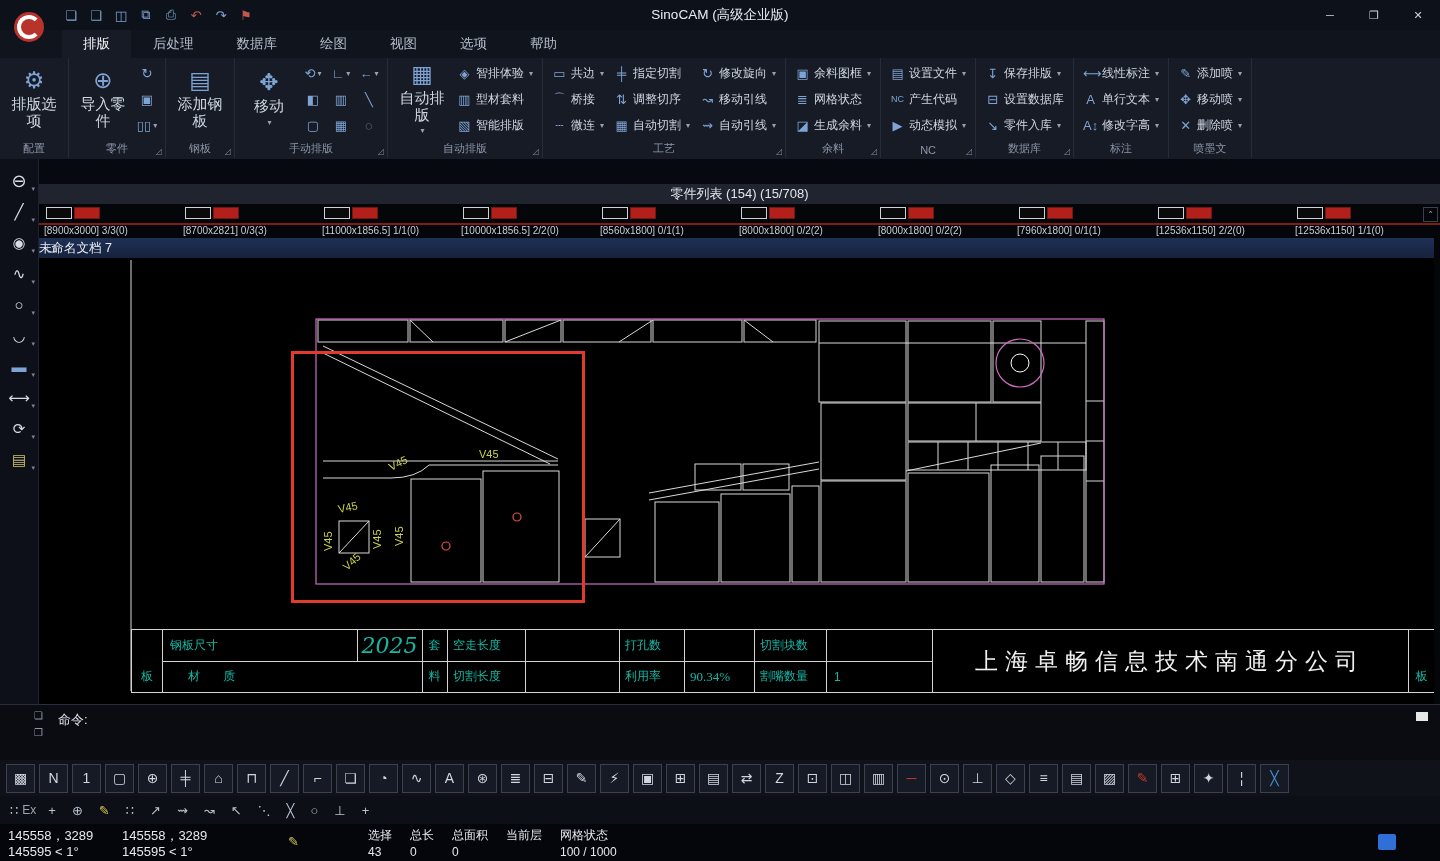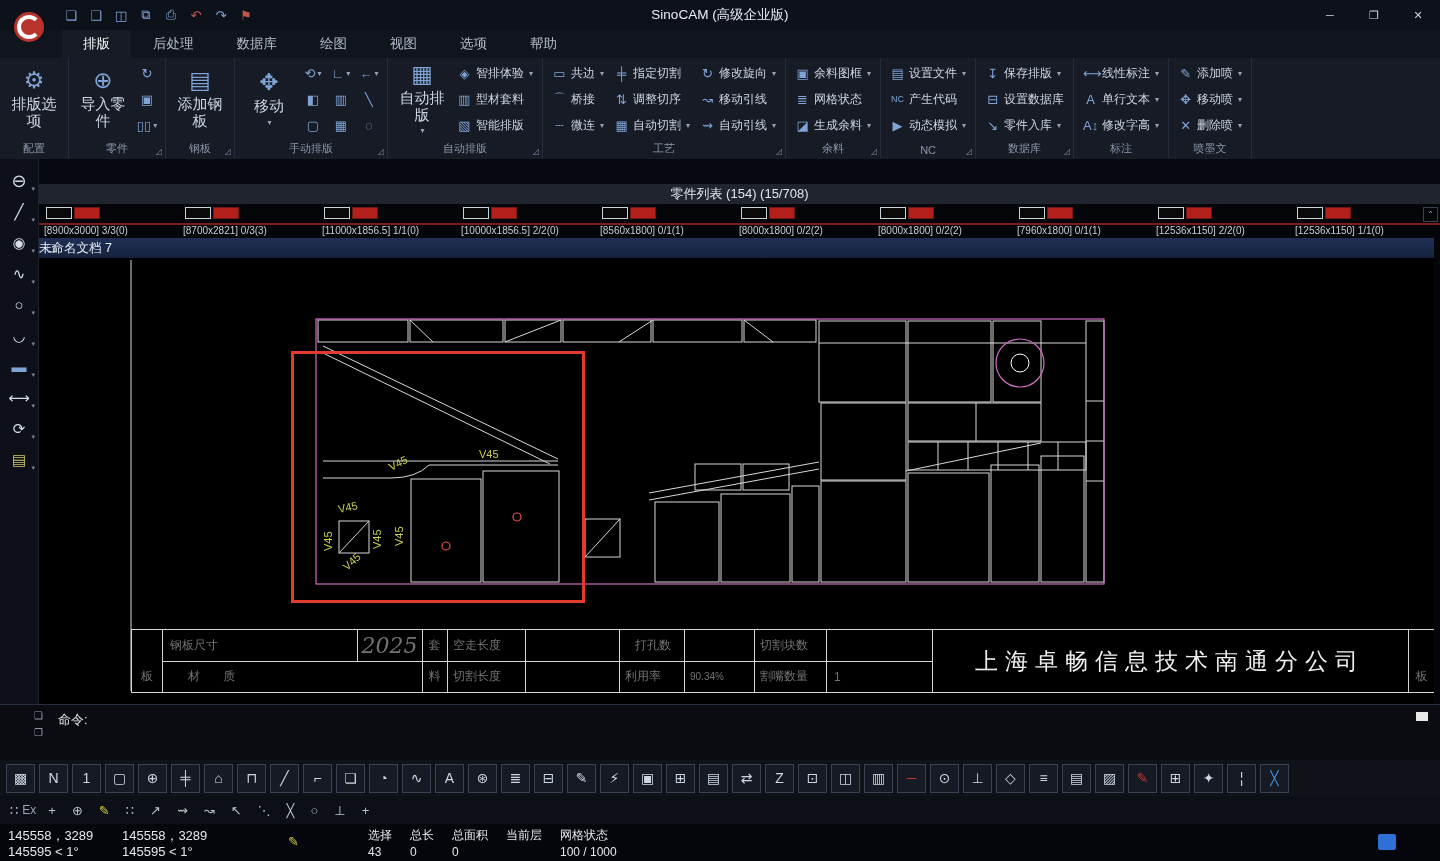--- a/index.html
+++ b/index.html
@@ -58,21 +58,21 @@
            color:#9aa3b5;font-size:8px;display:flex;align-items:center;justify-content:center;}
   .dtitle{height:20px;margin-right:6px;background:linear-gradient(#203055,#16223d);display:flex;
           align-items:center;position:relative;}
   .dicon{position:absolute;left:8px;font-size:10px;color:#cfd6e2;}
   .dname{flex:1;text-align:left;font-size:12.5px;color:#e9edf4;}
   .canvas{height:446px;margin-right:6px;position:relative;background:#000;overflow:hidden;}
   .selbox{position:absolute;left:252px;top:93px;width:288px;height:246px;border:3px solid #e23b2e;}
   
   .ntable{position:absolute;left:92px;top:371px;width:1303px;height:62px;border:1px solid #d4d4d4;
           box-sizing:content-box;}
-  .tc{position:absolute;display:flex;align-items:center;font-size:12px;color:#737373;box-sizing:border-box;}
+  .tc{position:absolute;display:flex;align-items:center;font-size:12px;color:#14b8a6;box-sizing:border-box;}
   .tl{position:absolute;background:#d4d4d4;}
   .script{font-family:"DejaVu Serif",serif;font-style:italic;font-size:22px;justify-content:center;}
   .company{font-family:"DejaVu Serif",serif;font-size:23px;letter-spacing:7px;justify-content:center;color:#efefef;}
   
   .cmd{height:55px;background:#0a0c11;border-top:1px solid #272e3e;position:relative;}
   .cmdicons{position:absolute;left:34px;top:5px;display:flex;flex-direction:column;gap:6px;
             color:#8f98aa;font-size:10px;}
   .cmdrow1{height:26px;display:flex;align-items:center;padding-left:58px;font-size:13px;color:#dde1e8;}
   .cmdrow2{height:29px;display:flex;align-items:center;padding-left:58px;font-size:13px;color:#dde1e8;}
   .cmdbox{position:absolute;right:12px;top:7px;width:12px;height:9px;background:#e8e8e8;}
@@ -601,23 +601,23 @@
           <div class="tl" style="left:30px;top:31px;width:770px;height:1px;"></div>
 
           <div class="tc" style="left:0;top:31px;width:30px;height:31px;justify-content:center;">板</div>
           <div class="tc" style="left:30px;top:0;width:195px;height:31px;padding-left:8px;">钢板尺寸</div>
           <div class="tc script" style="left:225px;top:0;width:65px;height:31px;">2025</div>
           <div class="tc" style="left:30px;top:31px;width:260px;height:31px;padding-left:26px;letter-spacing:10px;">材  质</div>
           <div class="tc" style="left:290px;top:0;width:25px;height:31px;justify-content:center;">套</div>
           <div class="tc" style="left:290px;top:31px;width:25px;height:31px;justify-content:center;">料</div>
           <div class="tc" style="left:315px;top:0;width:78px;height:31px;padding-left:6px;">空走长度</div>
           <div class="tc" style="left:315px;top:31px;width:78px;height:31px;padding-left:6px;">切割长度</div>
-          <div class="tc" style="left:487px;top:0;width:65px;height:31px;padding-left:6px;margin-left:10px;">打孔数</div>
+          <div class="tc" style="left:487px;top:0;width:65px;height:31px;padding-left:6px;">打孔数</div>
           <div class="tc" style="left:487px;top:31px;width:65px;height:31px;padding-left:6px;">利用率</div>
-          <div class="tc" style="left:552px;top:31px;width:70px;height:31px;padding-left:6px;font-size:10px;">90.34%</div>
+          <div class="tc" style="left:552px;top:31px;width:70px;height:31px;padding-left:6px;font-size:13px;font-family:Liberation Serif, serif;">90.34%</div>
           <div class="tc" style="left:622px;top:0;width:72px;height:31px;padding-left:6px;">切割块数</div>
           <div class="tc" style="left:622px;top:31px;width:72px;height:31px;padding-left:6px;">割嘴数量</div>
           <div class="tc" style="left:694px;top:31px;width:106px;height:31px;padding-left:8px;">1</div>
           <div class="tc company" style="left:800px;top:0;width:476px;height:62px;">上海卓畅信息技术南通分公司</div>
           <div class="tc" style="left:1276px;top:31px;width:27px;height:31px;justify-content:center;">板</div>
         </div>
       </div>
     </div>
   </div>
 

